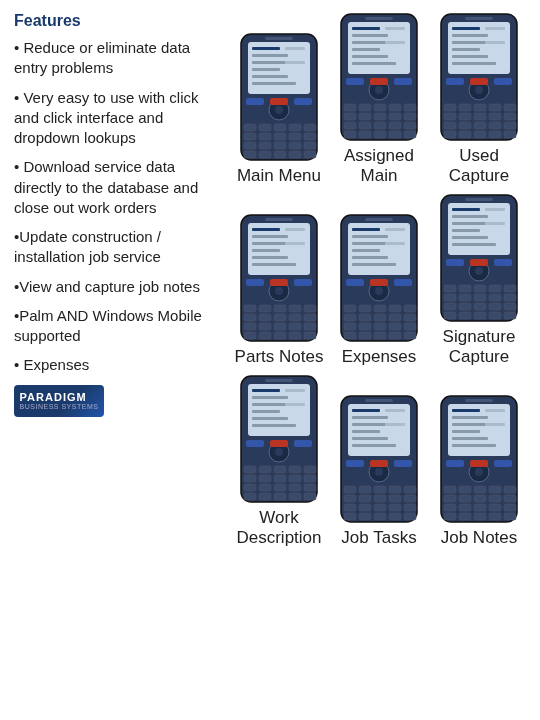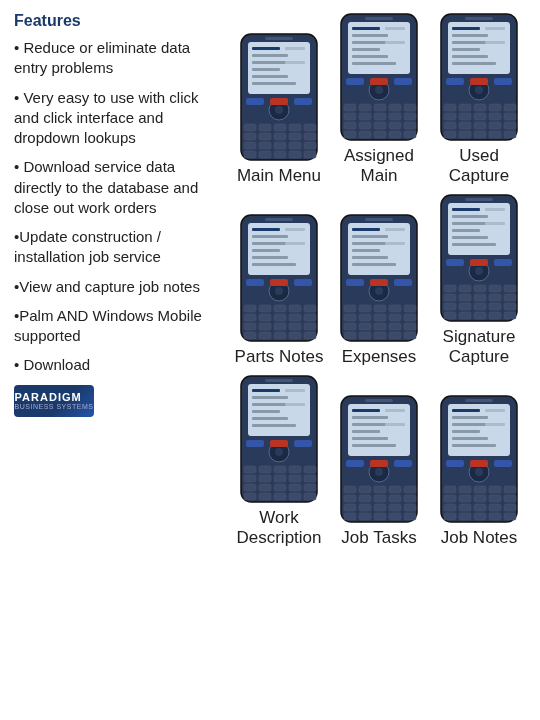--- a/index.html
+++ b/index.html
@@ -76,21 +76,21 @@
       width: 88px;
       height: 130px;
     }
     
     .logo-area {
       display: flex;
       align-items: center;
       margin-top: 6px;
     }
     .logo-box {
-      width: 80px;
+      width: 90px;
       height: 32px;
       background: linear-gradient(135deg, #1a3a6b 60%, #2255aa 100%);
       border-radius: 4px;
       display: flex;
       align-items: center;
       justify-content: center;
     }
     .logo-text {
       color: #fff;
       font-size: 11px;
@@ -111,21 +111,21 @@
   <div class="content">
     <div class="features-col">
       <div class="features-heading">Features</div>
       <div id="features-list">
           <div class="feature-item">•  Reduce or eliminate data entry problems</div>
           <div class="feature-item">•  Very easy to use with click and click interface and dropdown lookups</div>
           <div class="feature-item">•  Download service data directly to the database and close out work orders</div>
           <div class="feature-item">•Update construction / installation job service</div>
           <div class="feature-item">•View and capture job notes</div>
           <div class="feature-item">•Palm AND Windows Mobile supported</div>
-          <div class="feature-item">•  Download</div>
+          <div class="feature-item">•  Expenses</div>
         </div>
       <div class="logo-area">
         <div class="logo-box">
           <div>
             <div class="logo-text">PARADIGM</div>
             <div class="logo-sub">BUSINESS SYSTEMS</div>
           </div>
         </div>
       </div>
     </div>

